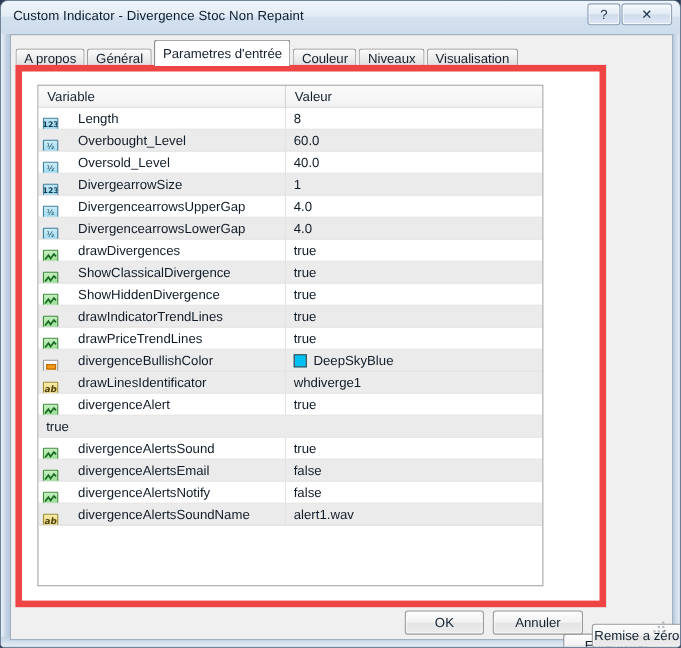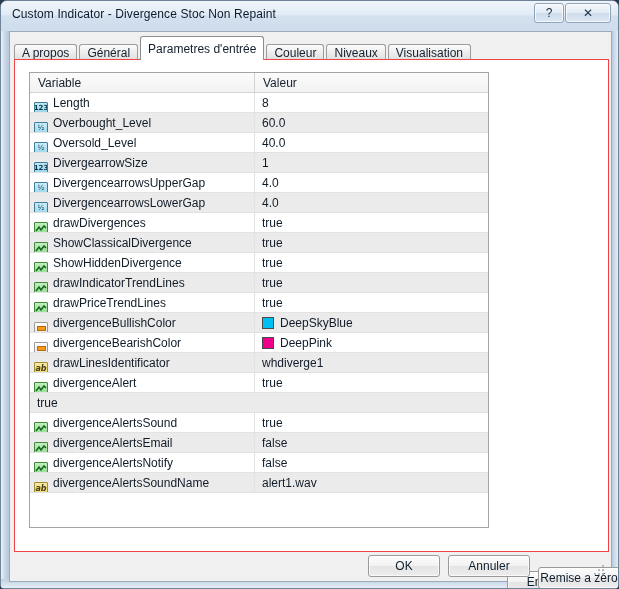--- a/index.html
+++ b/index.html
@@ -106,23 +106,23 @@
     background: #ffffff;
     border-color: #8d8d8d;
     position: relative;
     z-index: 3;
     font-weight: normal;
   }
 
   .tabpage {
     position: absolute;
     left: 4px; top: 27px;
-    width: 595px; height: 493px;
+    width: 537px; height: 493px;
     background: #ffffff;
-    border: 1px solid #ef4444;
+    border: 6px solid #ef4444;
   }
 
   
   .grid {
     position: absolute;
     left: 14px; top: 12px;
     width: 460px; height: 456px;
     border: 1px solid #a4a4a4;
     background: #ffffff;
     overflow: hidden;
@@ -160,21 +160,21 @@
     overflow: hidden;
   }
   .cell-val {
     width: 233px;
     display: flex; align-items: center;
     padding-left: 7px;
     overflow: hidden;
   }
   .vname {
     font-size: 12px; color: #111c28;
-    margin-left: 5px;
+    margin-left: 18px;
     white-space: nowrap;
   }
   .vval {
     font-size: 12px; color: #111c28;
     white-space: nowrap;
   }
 
   
   .ticon {
     width: 14px; height: 14px;
@@ -449,32 +449,20 @@
                 <span class="ticon color">
                   <span class="swatch-mini"></span>
                 </span>
                 <span class="vname">divergenceBullishColor</span>
               </div>
               <div class="cell-val">
                 <span class="swatch" style="background: rgb(0, 191, 243);"></span>
                 <span class="vval">DeepSkyBlue</span>
               </div>
             </div>
-            <div class="row">
-              <div class="cell-var">
-                <span class="ticon color">
-                  <span class="swatch-mini"></span>
-                </span>
-                <span class="vname">divergenceBearishColor</span>
-              </div>
-              <div class="cell-val">
-                <span class="swatch" style="background: rgb(236, 0, 140);"></span>
-                <span class="vval">DeepPink</span>
-              </div>
-            </div>
             <div class="row alt">
               <div class="cell-var">
                 <span class="ticon str">ab</span>
                 <span class="vname">drawLinesIdentificator</span>
               </div>
               <div class="cell-val">
                 <span class="vval">whdiverge1</span>
               </div>
             </div>
             <div class="row">

